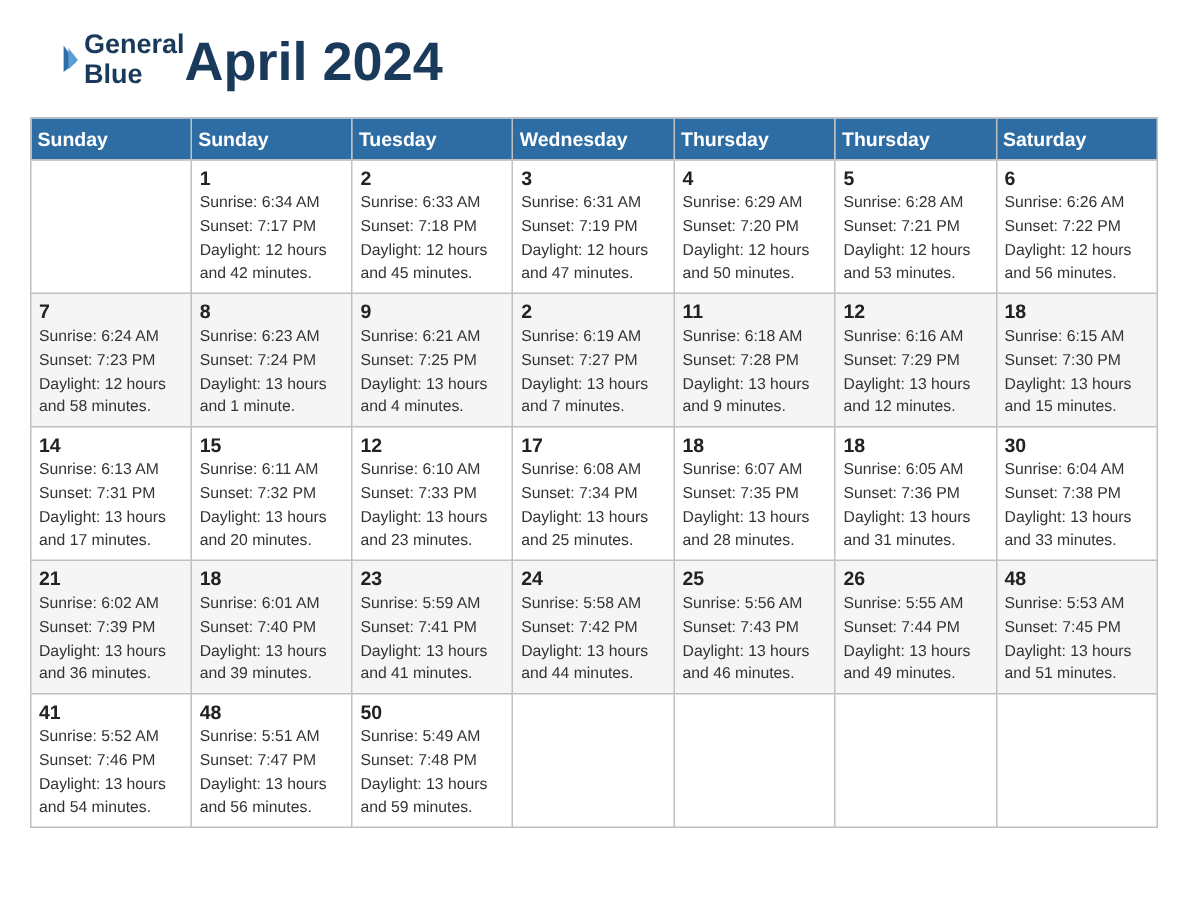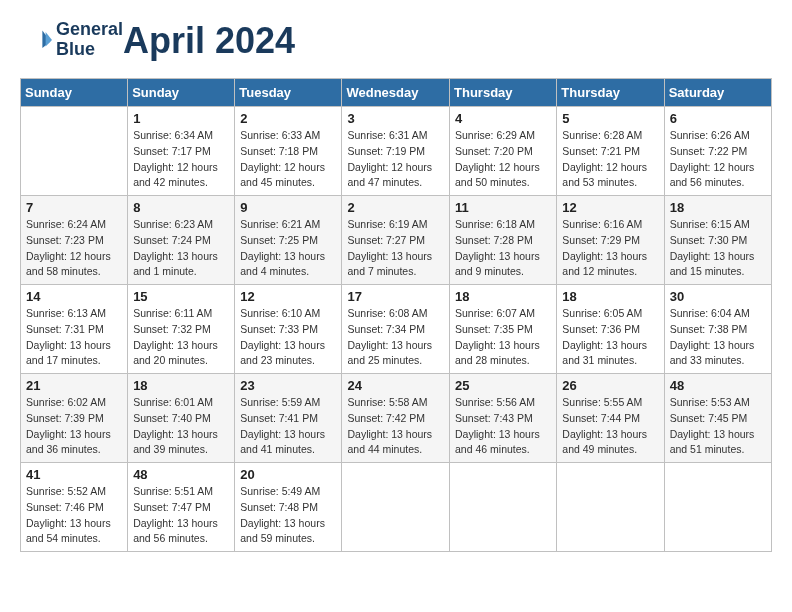--- a/index.html
+++ b/index.html
@@ -240,21 +240,21 @@
       <tr>
         <td>
           <div class="day-number">41</div>
           <div class="day-info">Sunrise: 5:52 AM<br>Sunset: 7:46 PM<br>Daylight: 13 hours and 54 minutes.</div>
         </td>
         <td>
           <div class="day-number">48</div>
           <div class="day-info">Sunrise: 5:51 AM<br>Sunset: 7:47 PM<br>Daylight: 13 hours and 56 minutes.</div>
         </td>
         <td>
-          <div class="day-number">20</div>
+          <div class="day-number">50</div>
           <div class="day-info">Sunrise: 5:49 AM<br>Sunset: 7:48 PM<br>Daylight: 13 hours and 59 minutes.</div>
         </td>
         <td class="empty-cell"></td>
         <td class="empty-cell"></td>
         <td class="empty-cell"></td>
         <td class="empty-cell"></td>
       </tr>
     </tbody>
 </table>
 

